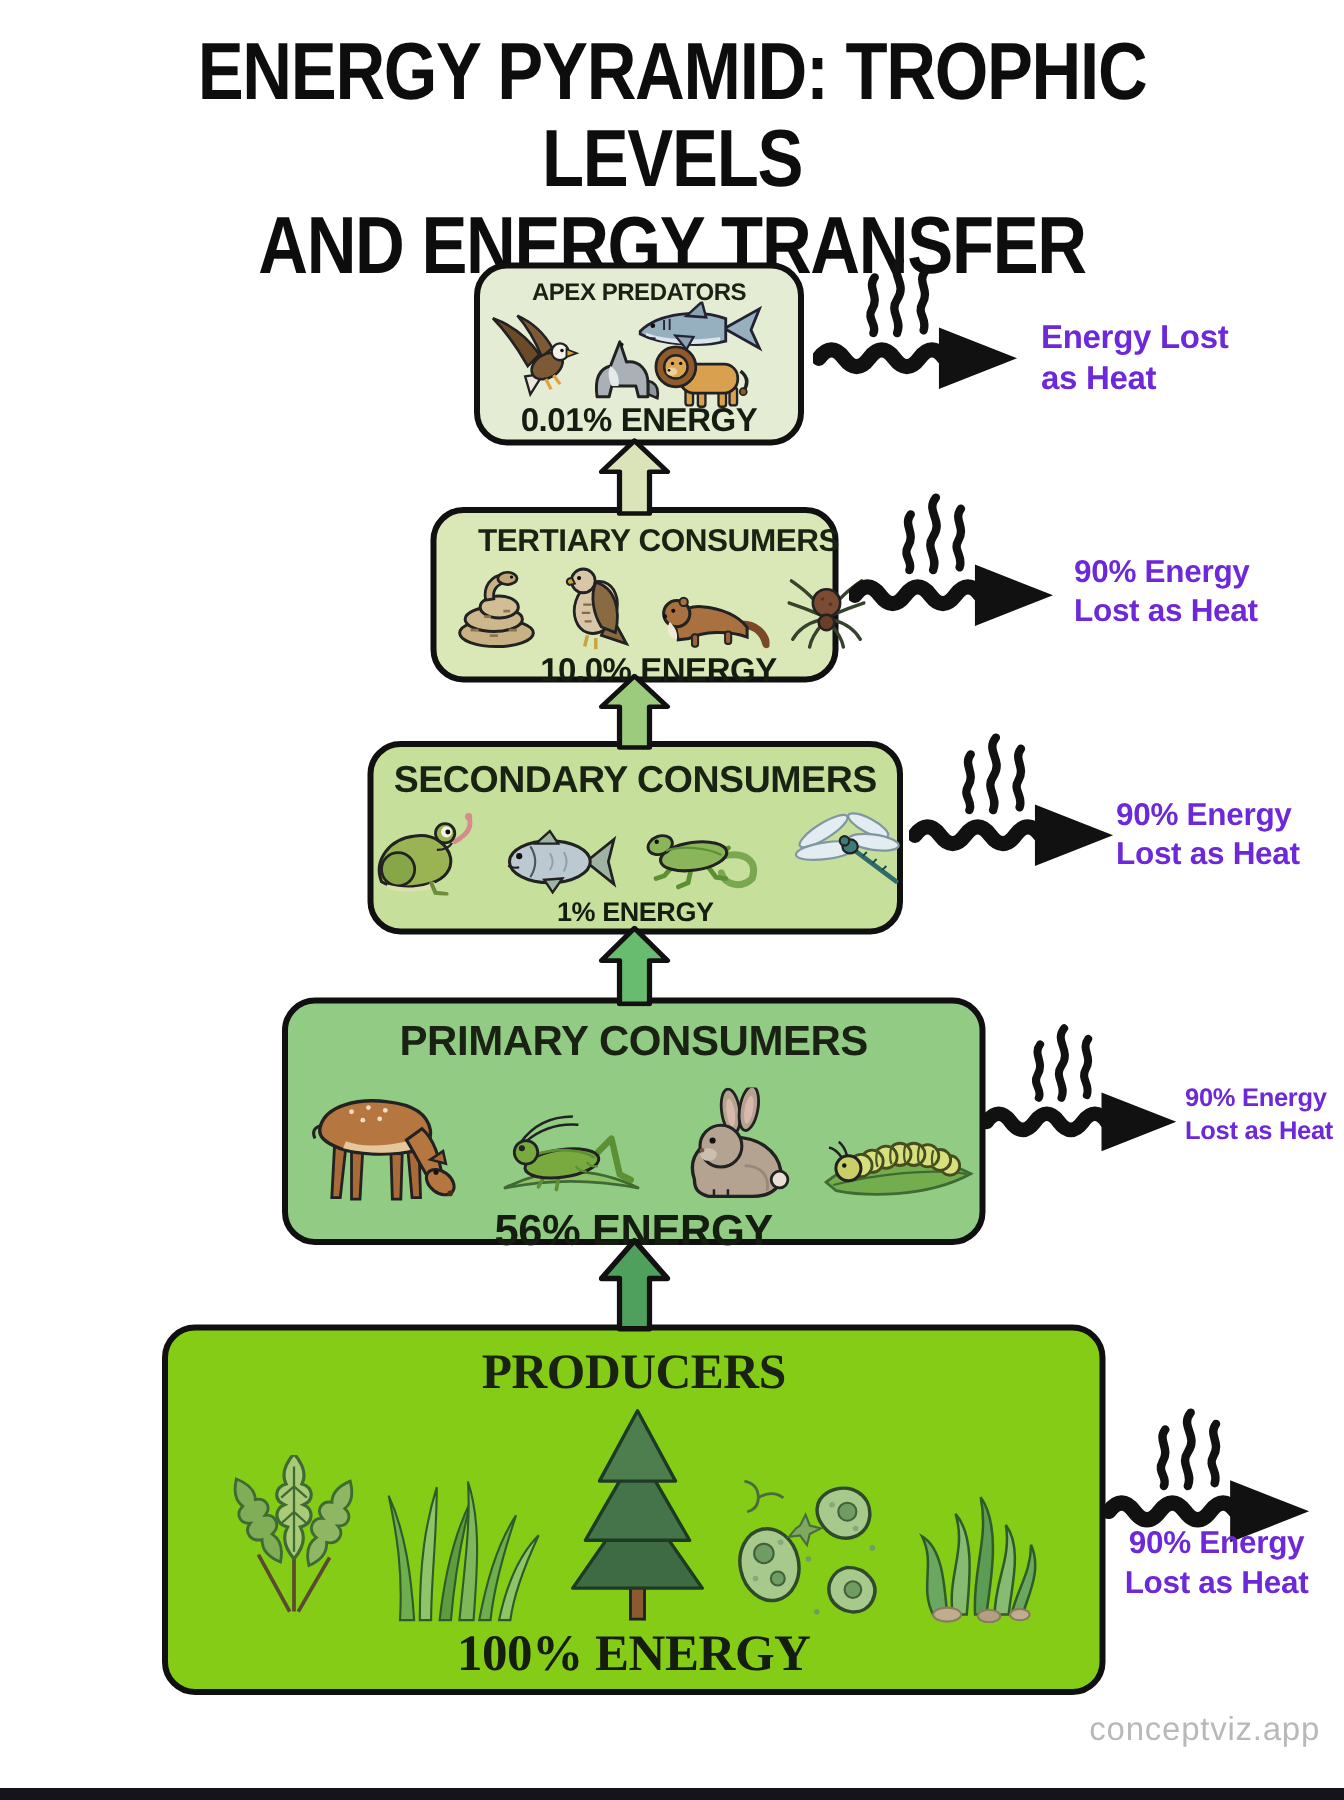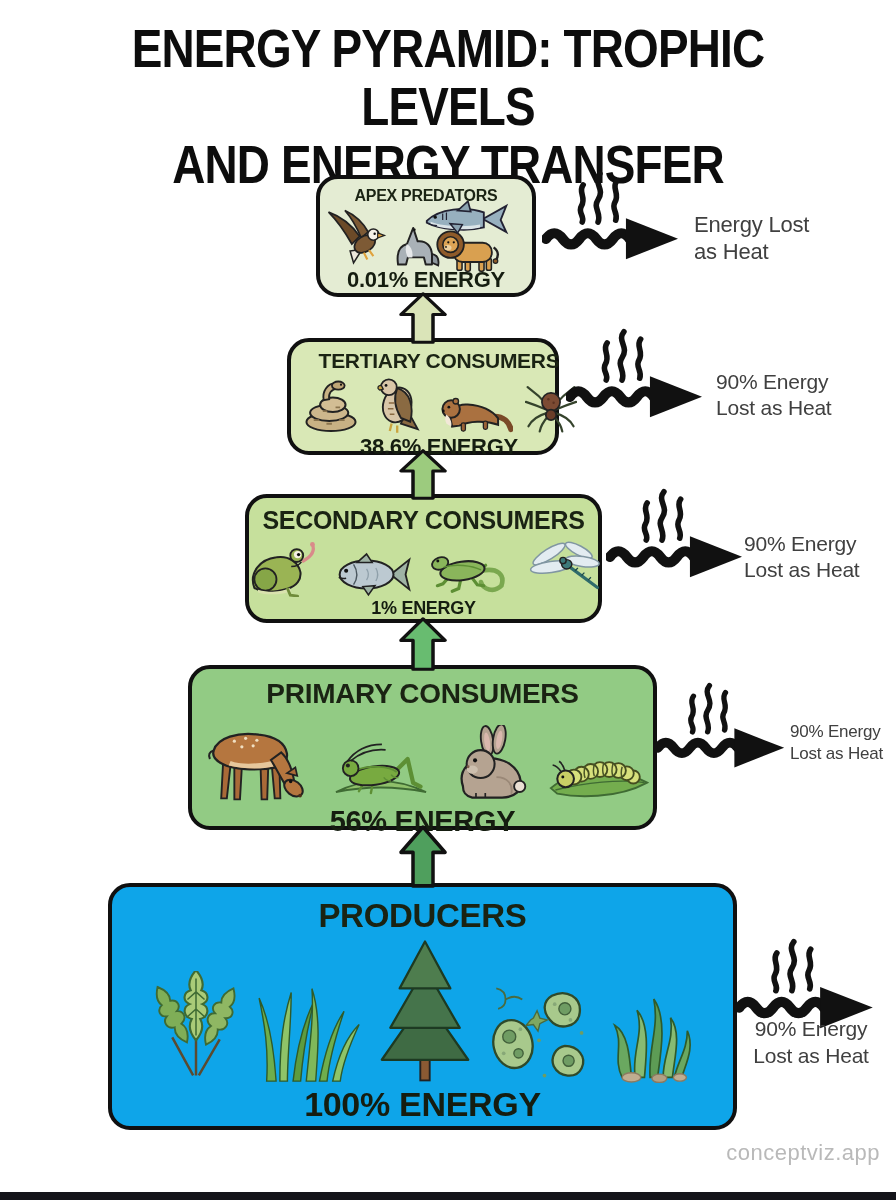--- a/index.html
+++ b/index.html
@@ -33,21 +33,21 @@
   .lvl-5{left:108px;top:883px;width:629px;height:247px;}
   .lvl-5 .level-title{font-size:33px;margin-top:10px;}
   .lvl-5 .energy{font-size:34px;margin-top:2px;}
   .lvl-5 .icons{gap:14px;height:148px;margin-top:0;}
   .up-arrow{position:absolute;left:399px;width:48px;}
   .ua-1{top:292px;height:52px;}
   .ua-2{top:449px;height:51px;}
   .ua-3{top:617px;height:54px;}
   .ua-4{top:825px;height:63px;}
   .heat{position:absolute;}
-  .heat-label{position:absolute;font-weight:normal;color:#404040;letter-spacing:-0.2px;}
+  .heat-label{position:absolute;font-weight:bold;color:#6d28d9;letter-spacing:-0.2px;}
   .hl-1{left:694px;top:211px;font-size:22px;line-height:27px;}
   .hl-2{left:716px;top:369px;font-size:21px;line-height:26px;}
   .hl-3{left:744px;top:531px;font-size:21px;line-height:26px;}
   .hl-4{left:790px;top:721px;font-size:17px;line-height:22px;}
   .hl-5{left:733px;top:1015px;width:156px;font-size:21px;line-height:27px;text-align:center;}
   .watermark{position:absolute;left:596px;top:1140px;width:284px;text-align:right;
              font-size:22px;color:#b9b9b9;letter-spacing:0.5px;}
   .footer-bar{position:absolute;left:0;top:1192px;width:896px;height:8px;background:#14141a;}
   svg{display:block;}
 </style>
@@ -149,21 +149,21 @@
             <path d="M35,29 C47,24 53,22 59,20"></path>
           <path d="M35,33 C46,36 52,41 56,48"></path>
             <path d="M33,36 C39,43 42,48 43,54"></path>
         </g>
         <circle cx="30" cy="20" r="10.5" fill="#7c4b33" stroke="#222" stroke-width="2"></circle>
         <circle cx="27" cy="17" r="1.4" fill="#5c3322"></circle>
           <circle cx="33" cy="21" r="1.4" fill="#5c3322"></circle>
         <circle cx="30" cy="35" r="6" fill="#6b3e2a" stroke="#222" stroke-width="2"></circle>
       </svg>
     </div>
-    <div class="energy">38.6% ENERGY</div>
+    <div class="energy">10.0% ENERGY</div>
   </section>
 
   <section class="level lvl-3" style="background: rgb(198, 224, 156);">
     <div class="level-title">SECONDARY CONSUMERS</div>
     <div class="icons">
       <svg width="74" height="59" viewBox="0 0 80 64">
         <path d="M63,25 C72,20 76,14 73,7" stroke="#d98a8a" stroke-width="3.5" fill="none" stroke-linecap="round"></path>
         <circle cx="73" cy="7" r="2.6" fill="#d98a8a"></circle>
         <path d="M10,54 C4,38 16,23 34,21 C48,19 58,27 60,37 C61,45 56,52 46,55 C32,59 18,59 10,54 Z" fill="#9ab454" stroke="#222" stroke-width="2.2"></path>
         <circle cx="22" cy="45" r="12" fill="#86a647" stroke="#222" stroke-width="2"></circle>
@@ -272,21 +272,21 @@
         </g>
         <path d="M40,18 q-2,8 0,13 M50,16 q-2,8 0,13 M60,15 q-2,8 0,13 M70,16 q-2,8 0,13 M80,19 q-2,7 0,12" stroke="#4a5526" stroke-width="1.6" fill="none"></path>
         <circle cx="19" cy="32" r="9" fill="#c9cf66" stroke="#222" stroke-width="2.2"></circle>
         <circle cx="16" cy="30" r="1.6" fill="#111"></circle>
         <path d="M14,24 q-4,-6 -9,-7 M18,23 q-2,-7 -6,-10" stroke="#222" stroke-width="1.8" fill="none"></path>
       </svg>
     </div>
     <div class="energy">56% ENERGY</div>
   </section>
 
-  <section class="level lvl-5" style="background: #0ea5e9;">
+  <section class="level lvl-5" style="background: #84cc16; font-family: Liberation Serif, serif;">
     <div class="level-title">PRODUCERS</div>
     <div class="icons">
       <svg width="94" height="112" viewBox="0 0 98 118">
         <path d="M24,70 L46,110 M49,52 L49,110 M74,72 L52,110" stroke="#5b4a2f" stroke-width="2.6" fill="none"></path>
         <g stroke="#3f6b33" stroke-width="2">
           <path transform="translate(24,46) rotate(-28)" fill="#7fae57" d="M0,-33 C6,-26 8,-20 5,-14 C12,-12 13,-4 6,-1 C13,2 12,11 4,13 C8,20 5,27 0,33 C-5,27 -8,20 -4,13 C-12,11 -13,2 -6,-1 C-13,-4 -12,-12 -5,-14 C-8,-20 -6,-26 0,-33 Z"></path>
           <path transform="translate(74,48) rotate(26)" fill="#8fb763" d="M0,-33 C6,-26 8,-20 5,-14 C12,-12 13,-4 6,-1 C13,2 12,11 4,13 C8,20 5,27 0,33 C-5,27 -8,20 -4,13 C-12,11 -13,2 -6,-1 C-13,-4 -12,-12 -5,-14 C-8,-20 -6,-26 0,-33 Z"></path>
           <path transform="translate(49,36) scale(1.12)" fill="#a9cb78" d="M0,-33 C6,-26 8,-20 5,-14 C12,-12 13,-4 6,-1 C13,2 12,11 4,13 C8,20 5,27 0,33 C-5,27 -8,20 -4,13 C-12,11 -13,2 -6,-1 C-13,-4 -12,-12 -5,-14 C-8,-20 -6,-26 0,-33 Z"></path>
         </g>
         <path d="M49,8 L49,68 M49,22 l-9,8 M49,22 l9,8 M49,40 l-10,9 M49,40 l10,9" stroke="#3f6b33" stroke-width="1.6" fill="none"></path>

